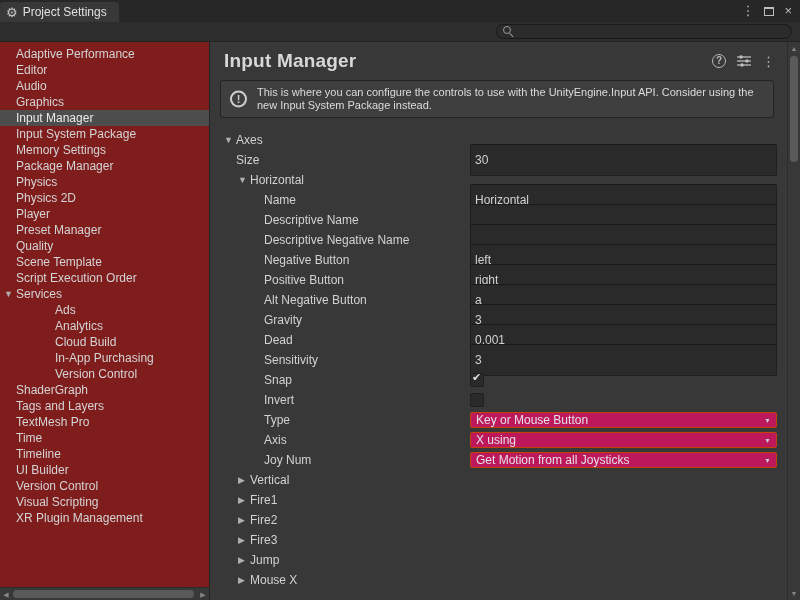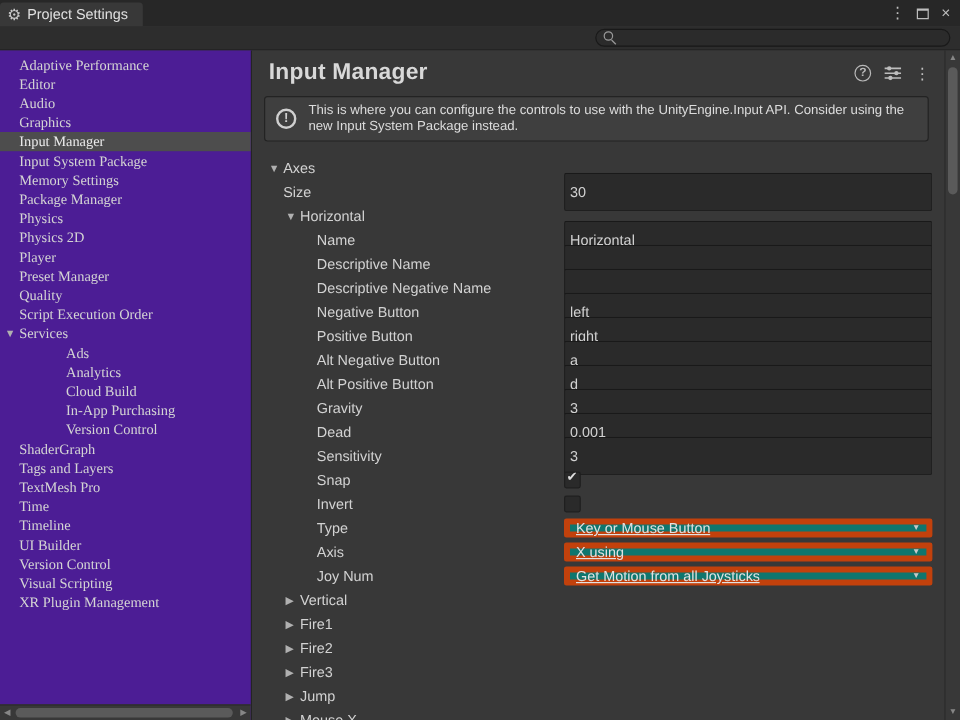--- a/index.html
+++ b/index.html
@@ -26,21 +26,21 @@
   .search { width: 296px; height: 15px; background: #2b2b2b; border: 1px solid #191919; border-radius: 8px; display: flex; align-items: center; padding: 0 6px; gap: 5px; }
   .mag { width: 11px; height: 11px; position: relative; flex: 0 0 11px; }
   .mag::before { content: ""; position: absolute; left: 0; top: 0; width: 6px; height: 6px; border: 1px solid #9a9a9a; border-radius: 50%; }
   .mag::after { content: ""; position: absolute; left: 7px; top: 7px; width: 5px; height: 1px; background: #9a9a9a; transform: rotate(45deg); transform-origin: 0 0; }
   .searchfield { flex: 1; background: transparent; border: none; outline: none; color: #d2d2d2; font: 11px "Liberation Sans", sans-serif; height: 13px; }
 
   
   .body { flex: 1; display: flex; min-height: 0; }
 
   
-  .sidebar { width: 210px; flex: 0 0 210px; background: #4c1d95; border-right: 1px solid #242424; position: relative; padding-top: 4px; overflow: hidden; font-family: Liberation Serif, serif; }
+  .sidebar { width: 210px; flex: 0 0 210px; background: #7f1d1d; border-right: 1px solid #242424; position: relative; padding-top: 4px; overflow: hidden; }
   .sb-item { height: 16px; line-height: 16px; padding-left: 16px; white-space: nowrap; color: #d4d4d4; display: flex; align-items: center; cursor: default; }
   .sb-item.selected { background: #4d4d4d; color: #eaeaea; }
   .sb-item.child { padding-left: 36px; margin-left: 19px; }
   .sb-item.has-tri { padding-left: 4px; }
   .sb-tri { width: 12px; flex: 0 0 12px; font-size: 9px; color: #b0b0b0; line-height: 16px; }
 
   .hscroll { position: absolute; left: 0; right: 0; bottom: 0; height: 13px; background: #383838; border-top: 1px solid #2c2c2c; }
   .harrow { position: absolute; top: 0; height: 13px; line-height: 13px; font-size: 7px; color: #868686; width: 12px; text-align: center; }
   .harrow.left { left: 0; }
   .harrow.right { right: 0; }
@@ -63,21 +63,21 @@
   .prow { height: 20px; display: flex; align-items: center; padding-right: 10px; }
   .plabel { flex: 0 0 260px; display: flex; align-items: center; white-space: nowrap; overflow: hidden; color: #d2d2d2; }
   .plabel.ind0 { padding-left: 14px; }
   .plabel.ind1 { padding-left: 28px; }
   .plabel.ind2 { padding-left: 42px; }
   .tri { width: 12px; flex: 0 0 12px; font-size: 9px; color: #b0b0b0; line-height: 20px; }
   .pfield { flex: 1; display: flex; align-items: center; min-width: 0; }
   .tfield { width: 100%; height: 32px; background: #2a2a2a; border: 1px solid #1f1f1f; border-top-color: #191919; border-radius: 2px; color: #d2d2d2; font: 12px "Liberation Sans", sans-serif; padding: 0 4px; outline: none; }
   .cbox { width: 14px; height: 14px; background: #2a2a2a; border: 1px solid #1f1f1f; border-radius: 2px; position: relative; flex: 0 0 14px; }
   .check { position: absolute; left: 1px; top: -3px; font-size: 11px; color: #dddddd; }
-  .dropdown { width: 100%; height: 16px; background: #0f766e; border: 5px solid #c2410c; border-radius: 2px; display: flex; align-items: center; padding: 0 18px 0 5px; position: relative; color: #e2e2e2; text-decoration: underline; }
+  .dropdown { width: 100%; height: 16px; background: #be185d; border: 1px solid #c2410c; border-radius: 2px; display: flex; align-items: center; padding: 0 18px 0 5px; position: relative; color: #e2e2e2; }
   .ddval { font-size: 12px; white-space: nowrap; overflow: hidden; }
   .ddarrow { position: absolute; right: 5px; top: 50%; transform: translateY(-50%); font-size: 7px; color: #c8c8c8; }
 
   
   .vscroll { width: 13px; flex: 0 0 13px; background: #383838; border-left: 1px solid #2c2c2c; position: relative; }
   .varrow { position: absolute; left: 0; width: 12px; text-align: center; font-size: 7px; color: #868686; }
   .varrow.up { top: 3px; }
   .varrow.down { bottom: 3px; }
   .vthumb { position: absolute; left: 2px; right: 2px; top: 14px; height: 106px; background: #5a5a5a; border-radius: 5px; }
 </style>
@@ -142,20 +142,23 @@
             <span>Physics 2D</span>
           </div>
           <div class="sb-item">
             <span>Player</span>
           </div>
           <div class="sb-item">
             <span>Preset Manager</span>
           </div>
           <div class="sb-item">
             <span>Quality</span>
+          </div>
+          <div class="sb-item">
+            <span>Scene Template</span>
           </div>
           <div class="sb-item">
             <span>Script Execution Order</span>
           </div>
           <div class="sb-item has-tri">
             <span class="sb-tri">▼</span>
             <span>Services</span>
           </div>
           <div class="sb-item child">
             <span>Ads</span>
@@ -307,29 +310,20 @@
               <span class="tri"></span>
               <span>Alt Negative Button</span>
             </div>
             <div class="pfield">
               <input class="tfield" type="text" value="a" style="">
             </div>
           </div>
           <div class="prow">
             <div class="plabel ind2">
               <span class="tri"></span>
-              <span>Alt Positive Button</span>
-            </div>
-            <div class="pfield">
-              <input class="tfield" type="text" value="d" style="">
-            </div>
-          </div>
-          <div class="prow">
-            <div class="plabel ind2">
-              <span class="tri"></span>
               <span>Gravity</span>
             </div>
             <div class="pfield">
               <input class="tfield" type="text" value="3" style="">
             </div>
           </div>
           <div class="prow">
             <div class="plabel ind2">
               <span class="tri"></span>
               <span>Dead</span>

